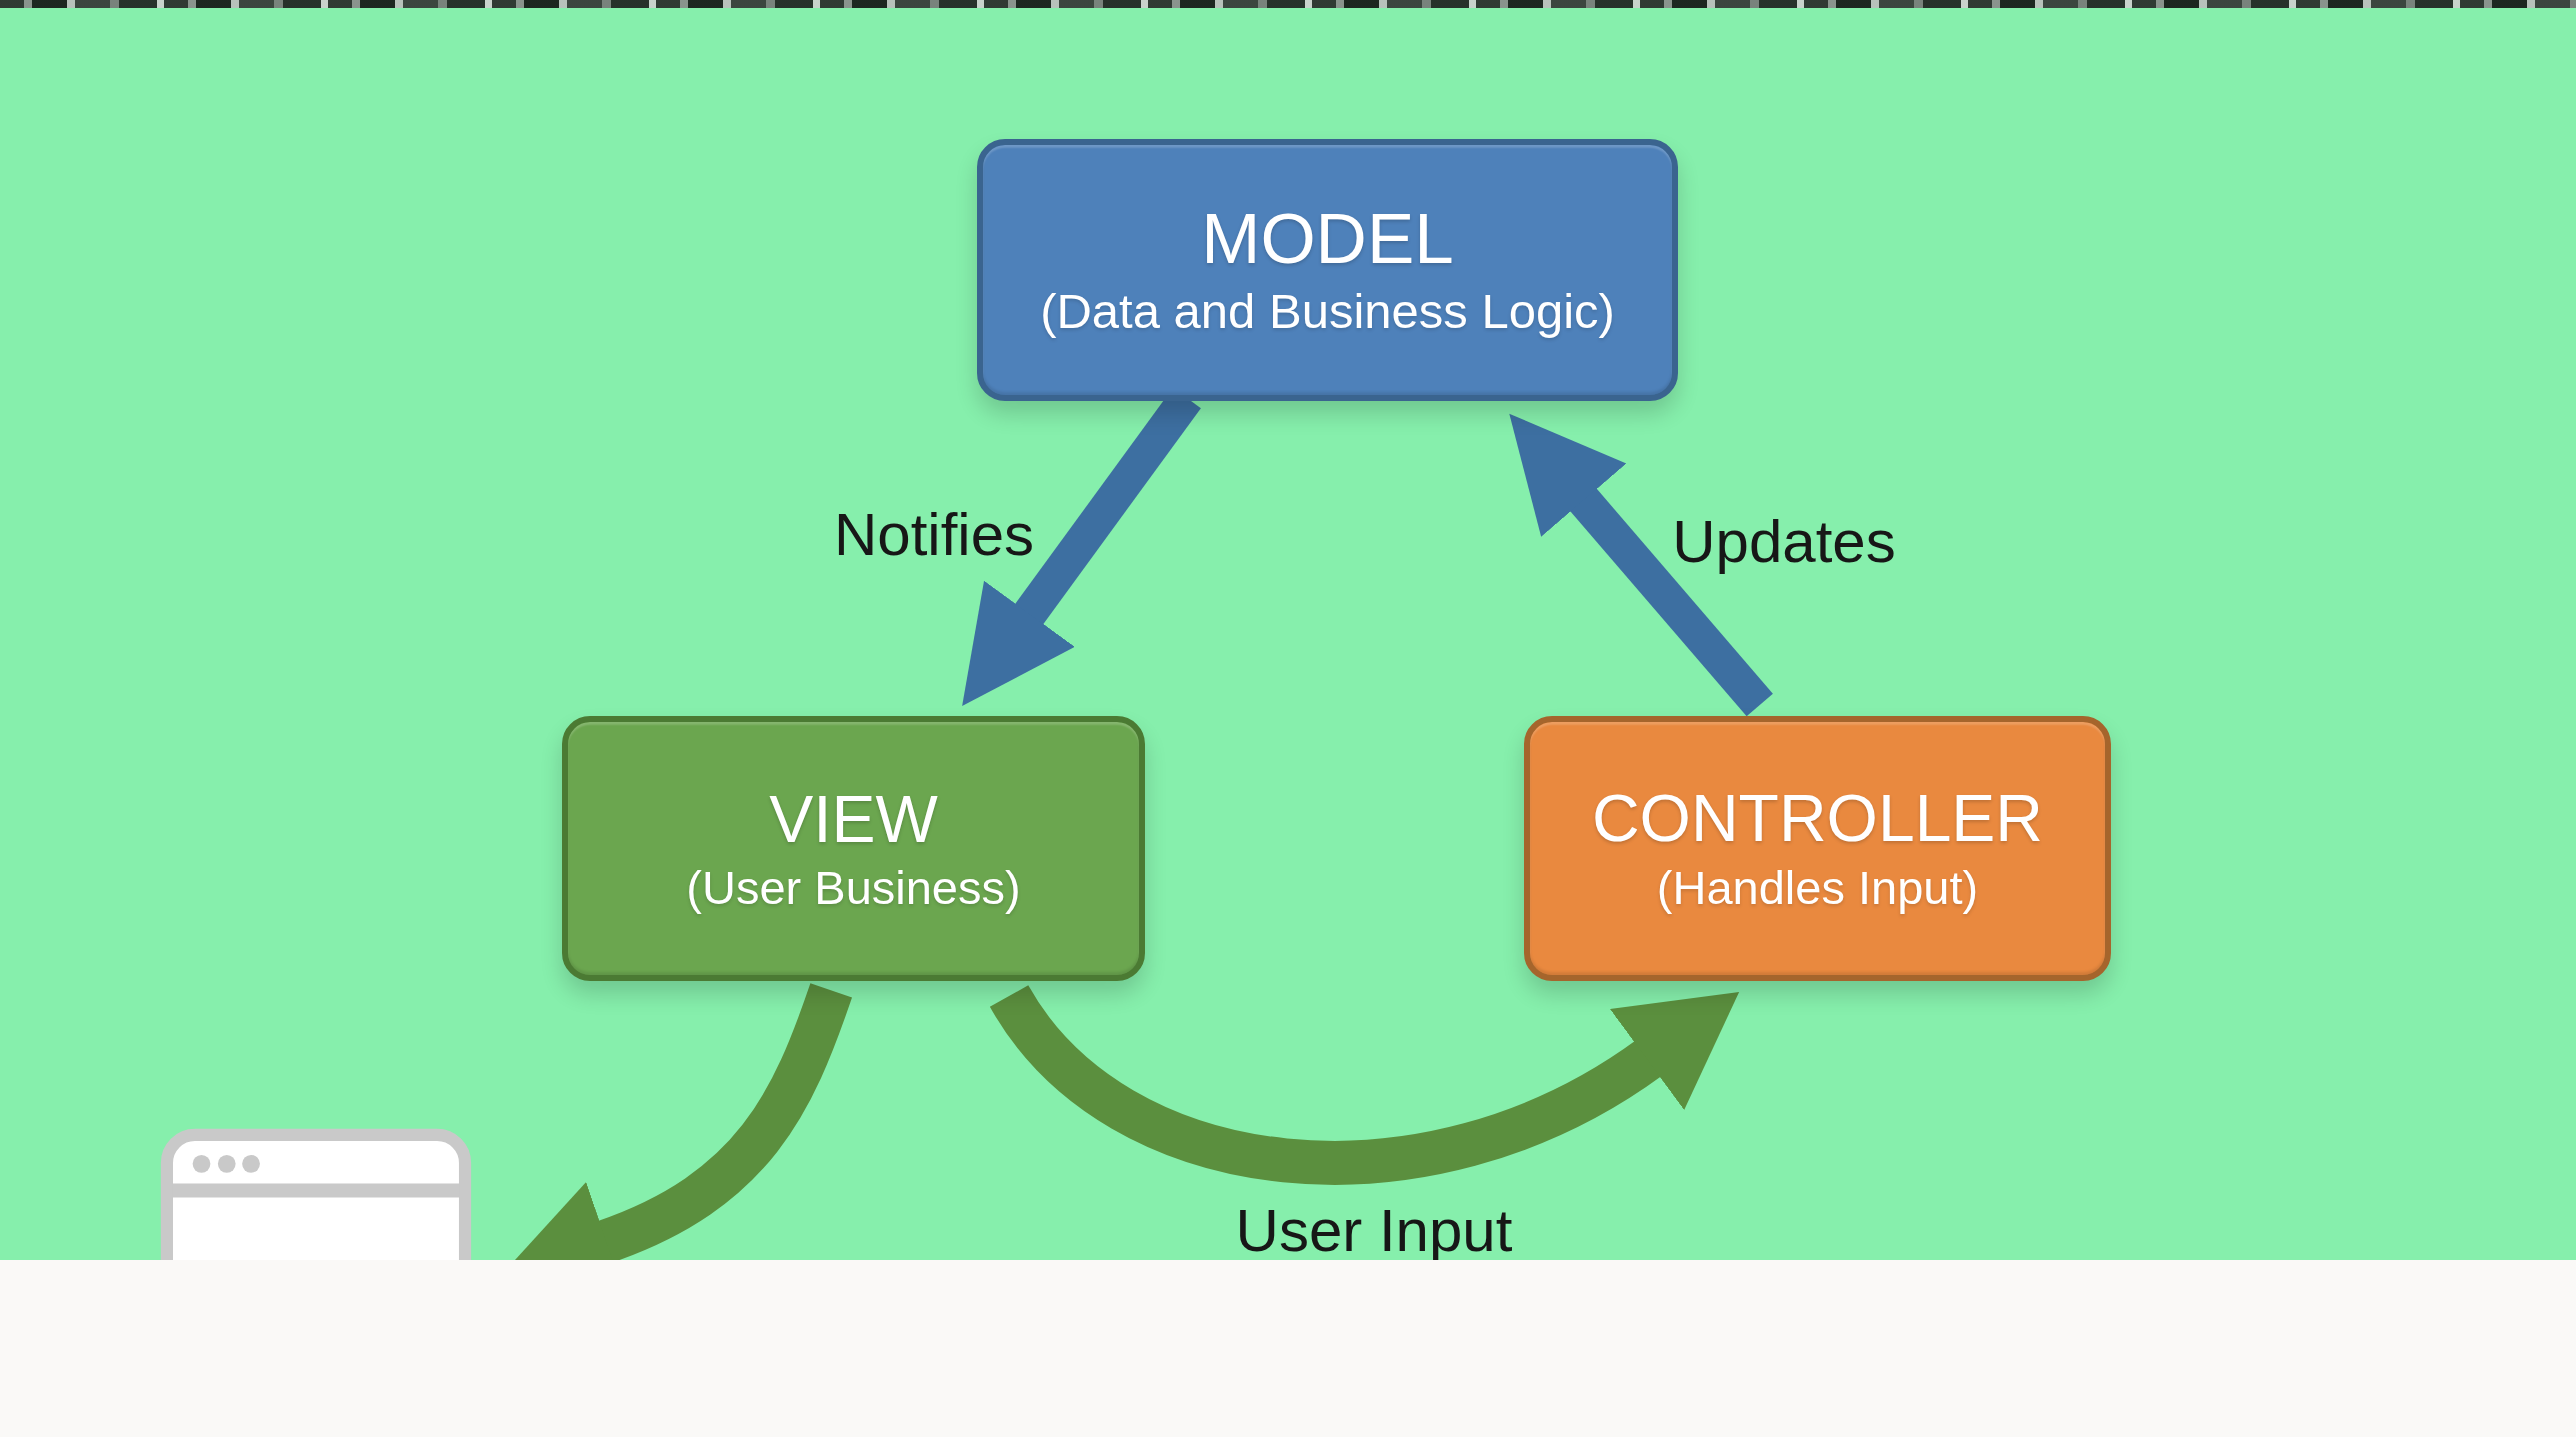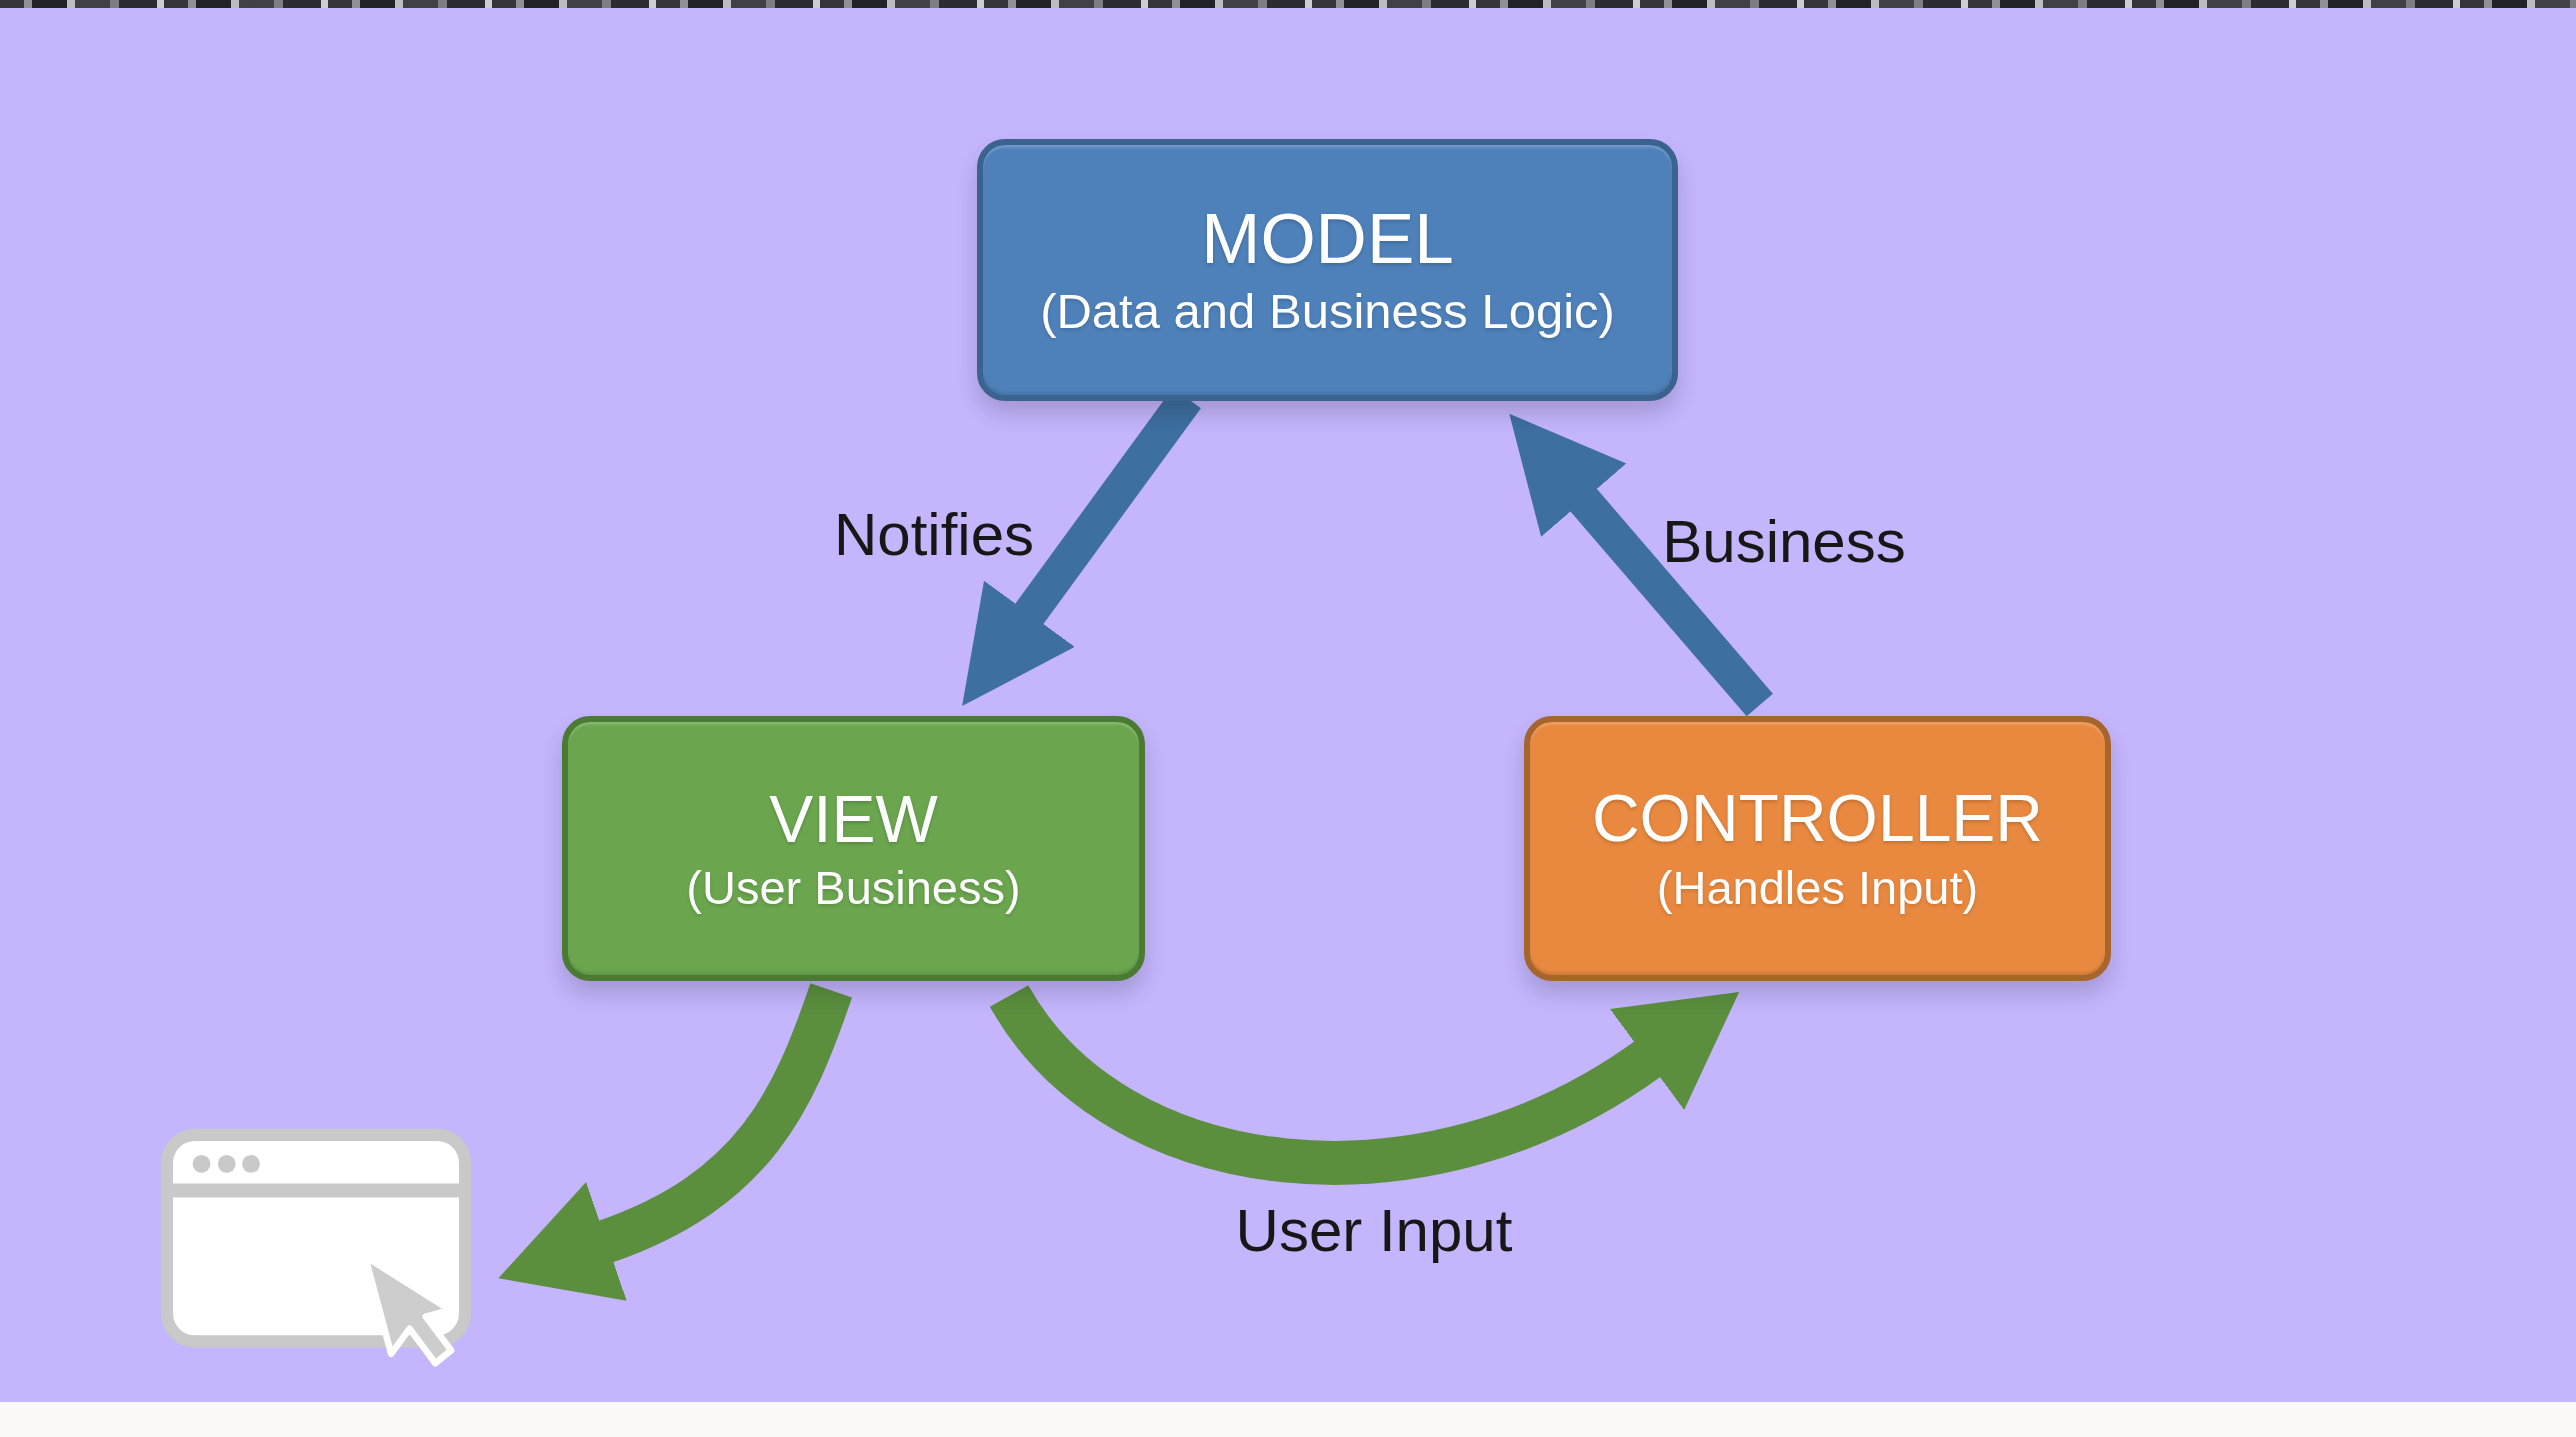--- a/index.html
+++ b/index.html
@@ -1,16 +1,16 @@
 <!DOCTYPE html>
 <html style="font-size:15px"><head>
 <meta charset="utf-8">
 <style>
   html,body{margin:0;padding:0;background:#faf9f7;}
-  #stage{position:relative;width:2576px;height:1402px;background:#c4b5fd;overflow:hidden;
+  #stage{position:relative;width:2576px;height:1260px;background:#86efac;overflow:hidden;
          font-family:"Liberation Sans", sans-serif;}
   .top-strip{position:absolute;left:0;top:0;width:100%;height:8.4px;opacity:.9;
     background:
       repeating-linear-gradient(90deg,
         #262626 0 24px, #8a8a8a 24px 32px, #111 32px 67px, #bdbdbd 67px 75px,
         #333 75px 110px, #777 110px 119px, #1c1c1c 119px 157px, #cfcfcf 157px 164px);}
   .node{position:absolute;border-radius:28px;display:flex;flex-direction:column;
         align-items:center;justify-content:center;gap:9.4px;text-align:center;
         box-shadow:0 13px 22.5px rgba(0,0,0,.16), inset 0 2.8px 1.9px rgba(255,255,255,.18), inset 0 -2.8px 2.8px rgba(0,0,0,.10);}
   .node .title{color:#fff;font-weight:500;line-height:1.05;text-shadow:0 1.9px 3.7px rgba(0,0,0,.18);}
@@ -68,21 +68,21 @@
     <div class="title">VIEW</div>
     <div class="subtitle">(User Business)</div>
   </div>
 
   <div class="node" id="node-controller">
     <div class="title">CONTROLLER</div>
     <div class="subtitle">(Handles Input)</div>
   </div>
 
   <div class="edge-label" id="lbl-notifies">Notifies</div>
-  <div class="edge-label" id="lbl-updates">Business</div>
+  <div class="edge-label" id="lbl-updates">Updates</div>
   <div class="edge-label" id="lbl-user-input">User Input</div>
 
   <svg id="browser-icon" width="346" height="271" viewBox="0 0 370 290">
     <rect x="18" y="17" width="319" height="221" rx="30" fill="#ffffff" stroke="#c9c9c9" stroke-width="13"></rect>
     <circle cx="55" cy="48" r="9.5" fill="#c9c9c9"></circle>
     <circle cx="82" cy="48" r="9.5" fill="#c9c9c9"></circle>
     <circle cx="108" cy="48" r="9.5" fill="#c9c9c9"></circle>
     <rect x="24" y="69" width="307" height="15" fill="#c9c9c9"></rect>
     <g transform="translate(230,147) rotate(-15)">
       <path d="M0 0 L0 108 L26 87 L43 130 L63 121 L46 79 L73 79 Z" fill="#cdcdcd" stroke="#ffffff" stroke-width="7" stroke-linejoin="round"></path>

